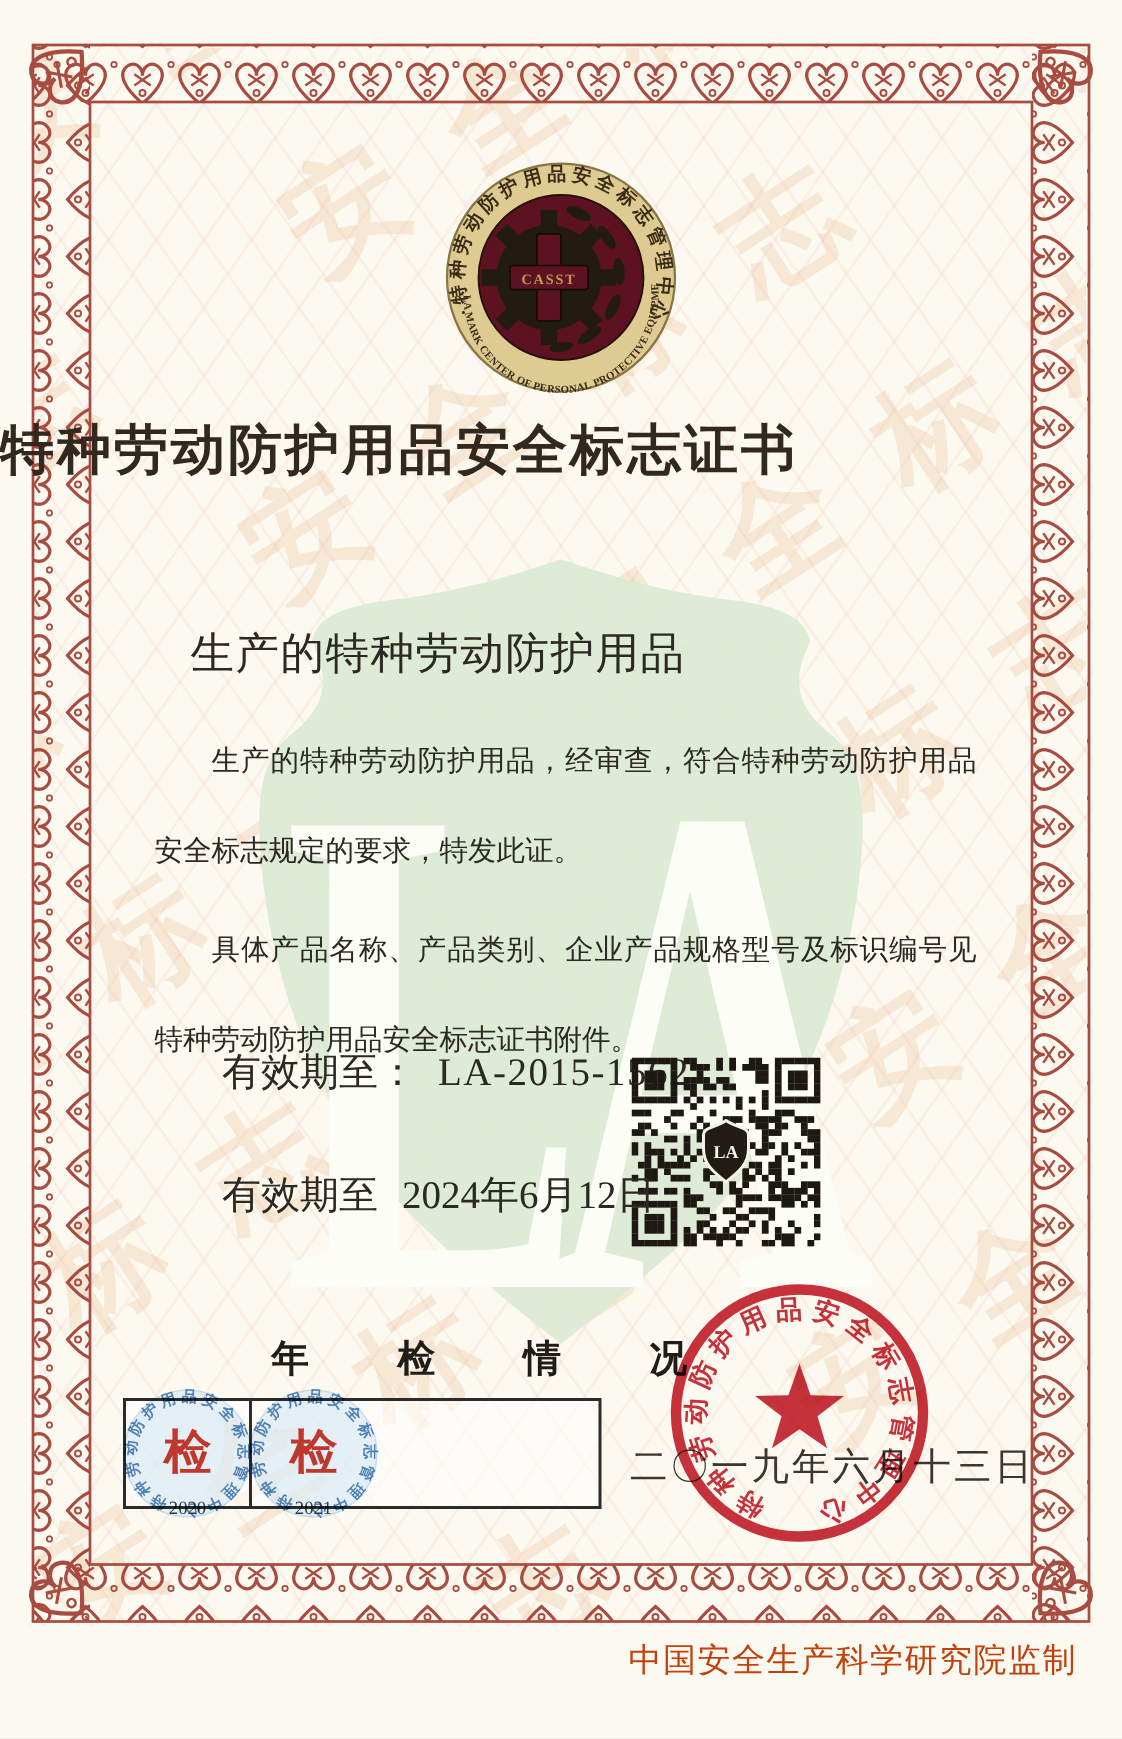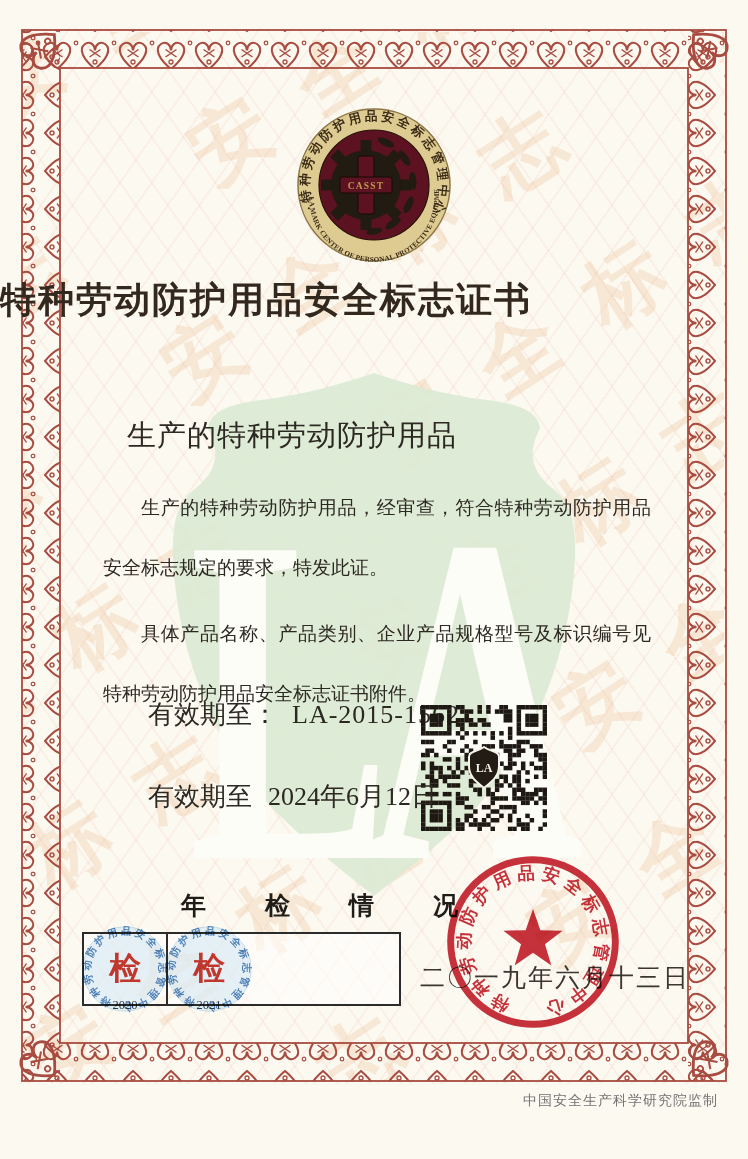--- a/index.html
+++ b/index.html
@@ -53,21 +53,21 @@
   .annual-cell{
     position:relative;flex:0 0 26%;border-right:2px solid #2b2b2b;
     display:flex;align-items:center;justify-content:center;
     font-size:21px;color:#1f1d1a;
   }
   .annual-cell:nth-child(3),.annual-cell:nth-child(4){flex:0 0 24%;}
   .annual-cell:last-child{border-right:none;}
   .stamp-svg{position:absolute;left:50%;top:50%;transform:translate(-50%,-50%);mix-blend-mode:multiply;}
   .issue-date{left:420px;top:961px;font-size:25px;letter-spacing:2px;color:#3b3630;z-index:3;}
   .seal-svg{left:442px;top:851px;z-index:5;mix-blend-mode:multiply;opacity:0.92;}
-  .footer-note{right:30px;top:1092px;font-size:14px;color:#737373;letter-spacing:1px;z-index:3;text-align:right;}
+  .footer-note{right:30px;top:1092px;font-size:22px;color:#c2410c;letter-spacing:1px;z-index:3;text-align:right;}
 </style>
 </head>
 <body>
 
 <div class="stage">
 
   <div class="abs lattice"></div>
 
   <div class="abs wm-clip">
     <div class="wm-rot" id="wm-rot">

